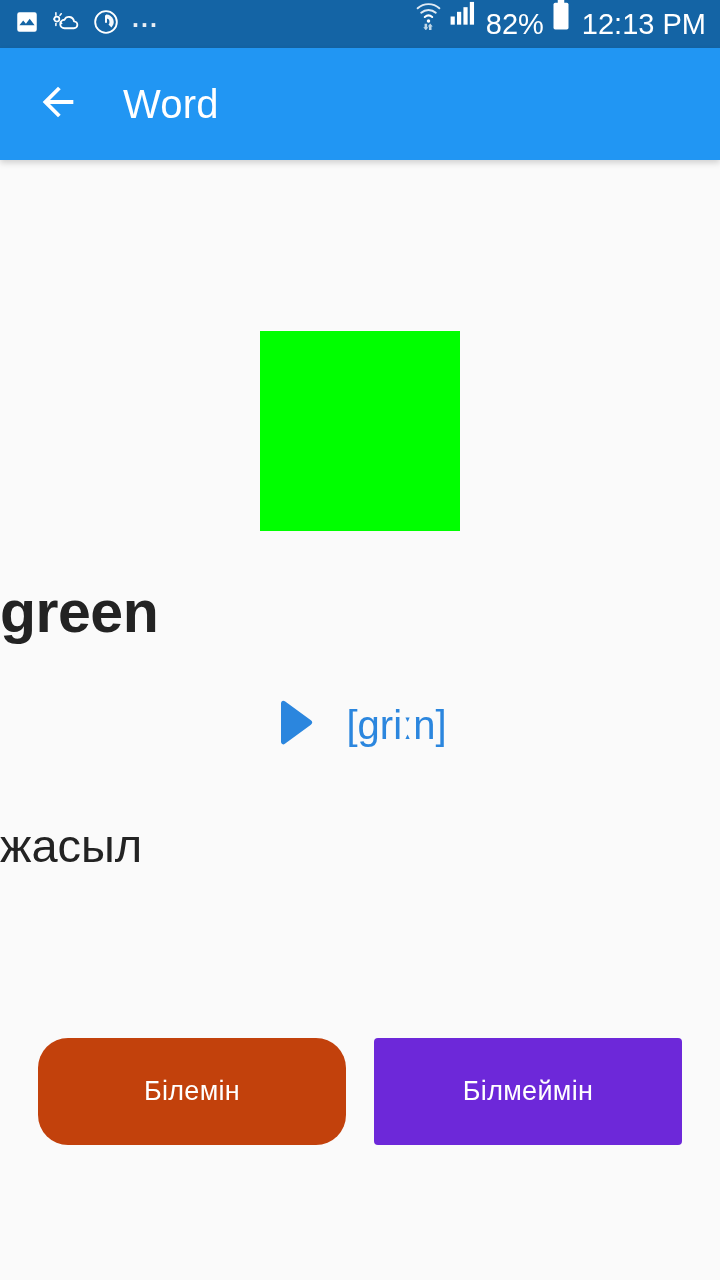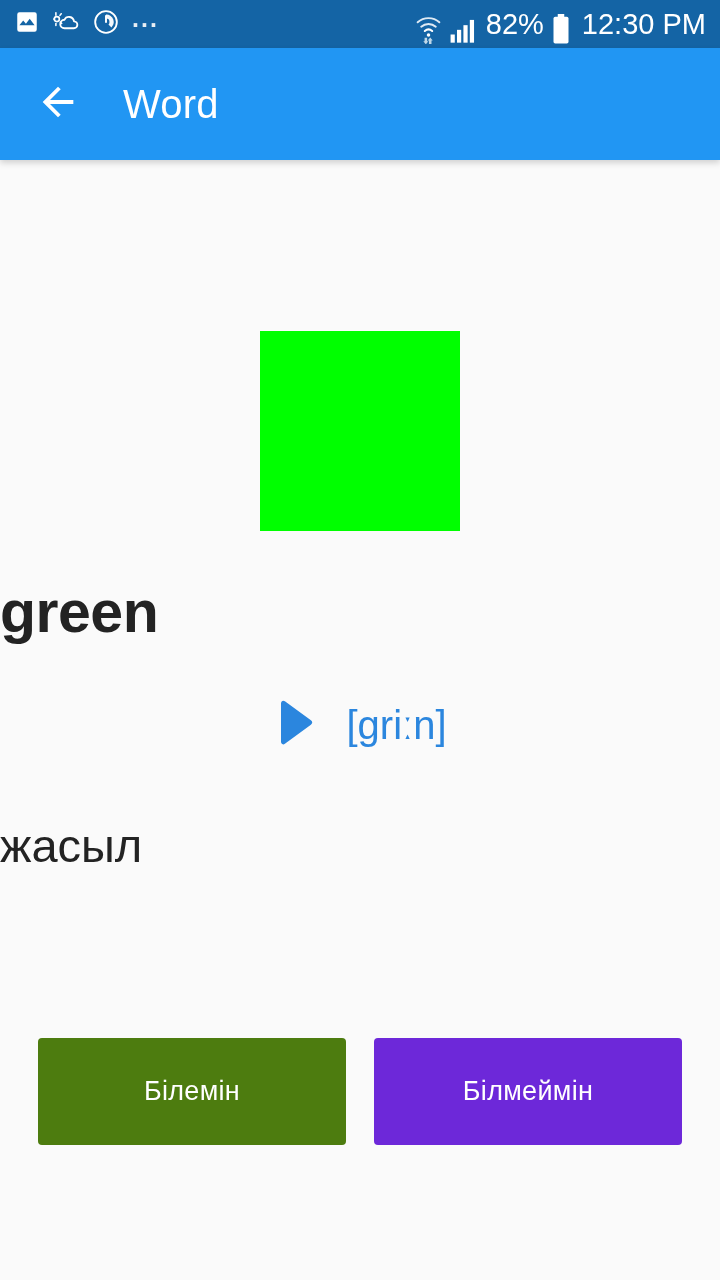--- a/index.html
+++ b/index.html
@@ -35,21 +35,21 @@
     justify-content: space-between;
     padding: 0 14px 0 14px;
   }
   .status-left {
     display: flex;
     align-items: center;
     gap: 13px;
   }
   .status-right {
     display: flex;
-    align-items: flex-end;
+    align-items: flex-start;
     gap: 8px;
   }
   .status-icon { display: block; }
   .status-dots {
     color: #e8eef4;
     font-size: 25px;
     line-height: 12px;
     letter-spacing: 2px;
     font-weight: 700;
     position: relative;
@@ -238,21 +238,21 @@
           <rect x="17" y="1.5" width="3.6" height="19.5" fill="#ffffff"></rect>
         </svg>
       </span>
       <span class="status-text battery-pct">82%</span>
       <span class="status-icon">
         <svg width="18" height="30" viewBox="0 0 14 24">
           <rect x="4.4" y="0" width="5.2" height="2.4" fill="#ffffff"></rect>
           <rect x="1" y="2.2" width="12" height="21.4" rx="1.4" fill="#ffffff"></rect>
         </svg>
       </span>
-      <span class="status-text clock">12:30 PM</span>
+      <span class="status-text clock">12:13 PM</span>
     </div>
   </div>
 
   <div class="app-bar">
     <div class="back-btn">
       <span>
         <svg width="46" height="46" viewBox="0 0 24 24">
           <path fill="#ffffff" d="M20 11H7.83l5.59-5.59L12 4l-8 8 8 8 1.41-1.41L7.83 13H20v-2z"></path>
         </svg>
       </span>
@@ -273,18 +273,18 @@
             <path fill="#2b86de" d="M8 5.5c0-2.4 1.9-3.6 3.9-2.3l26 19.1c1.8 1.3 1.8 3.1 0 4.4l-26 19.1c-2 1.4-3.9 0.2-3.9-2.2z"></path>
           </svg>
         </span>
       </div>
       <div class="pron-text" style="color: rgb(43, 134, 222);">[griːn]</div>
     </div>
 
     <div class="translation">жасыл</div>
 
     <div class="btn-row">
-      <button class="action-btn" style="background: #4d7c0f;">Білемін</button>
+      <button class="action-btn" style="background: #c2410c; border-radius: 30px;">Білемін</button>
       <button class="action-btn" style="background: #6d28d9;">Білмеймін</button>
     </div>
 
   </div>
 </div>
 
 </body></html>

